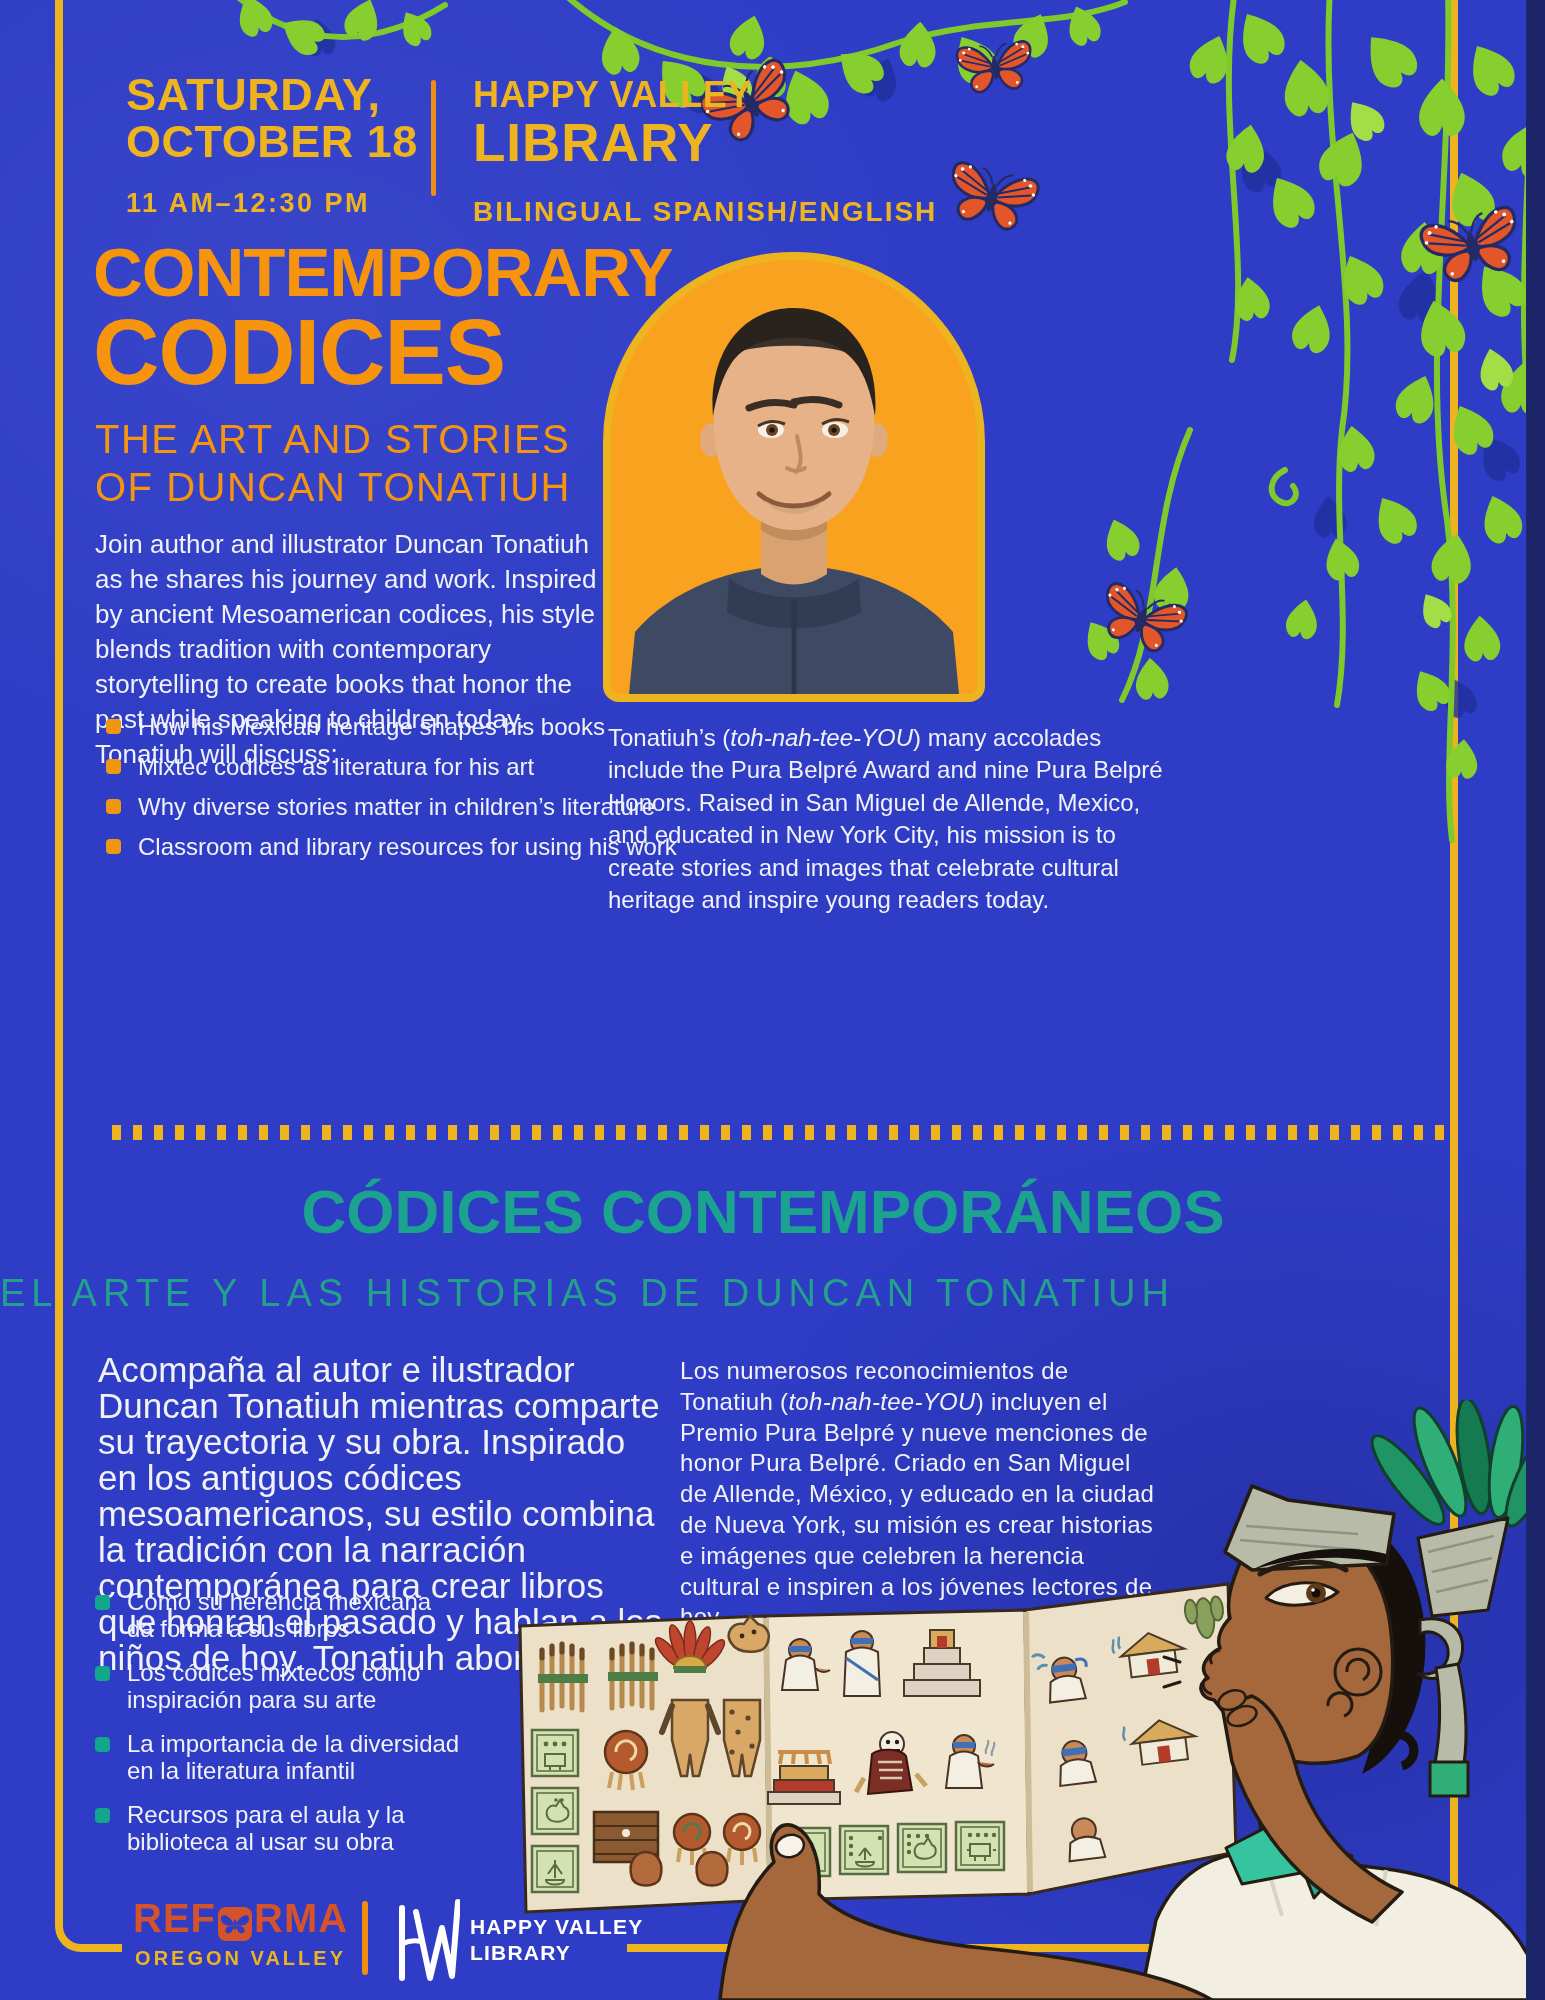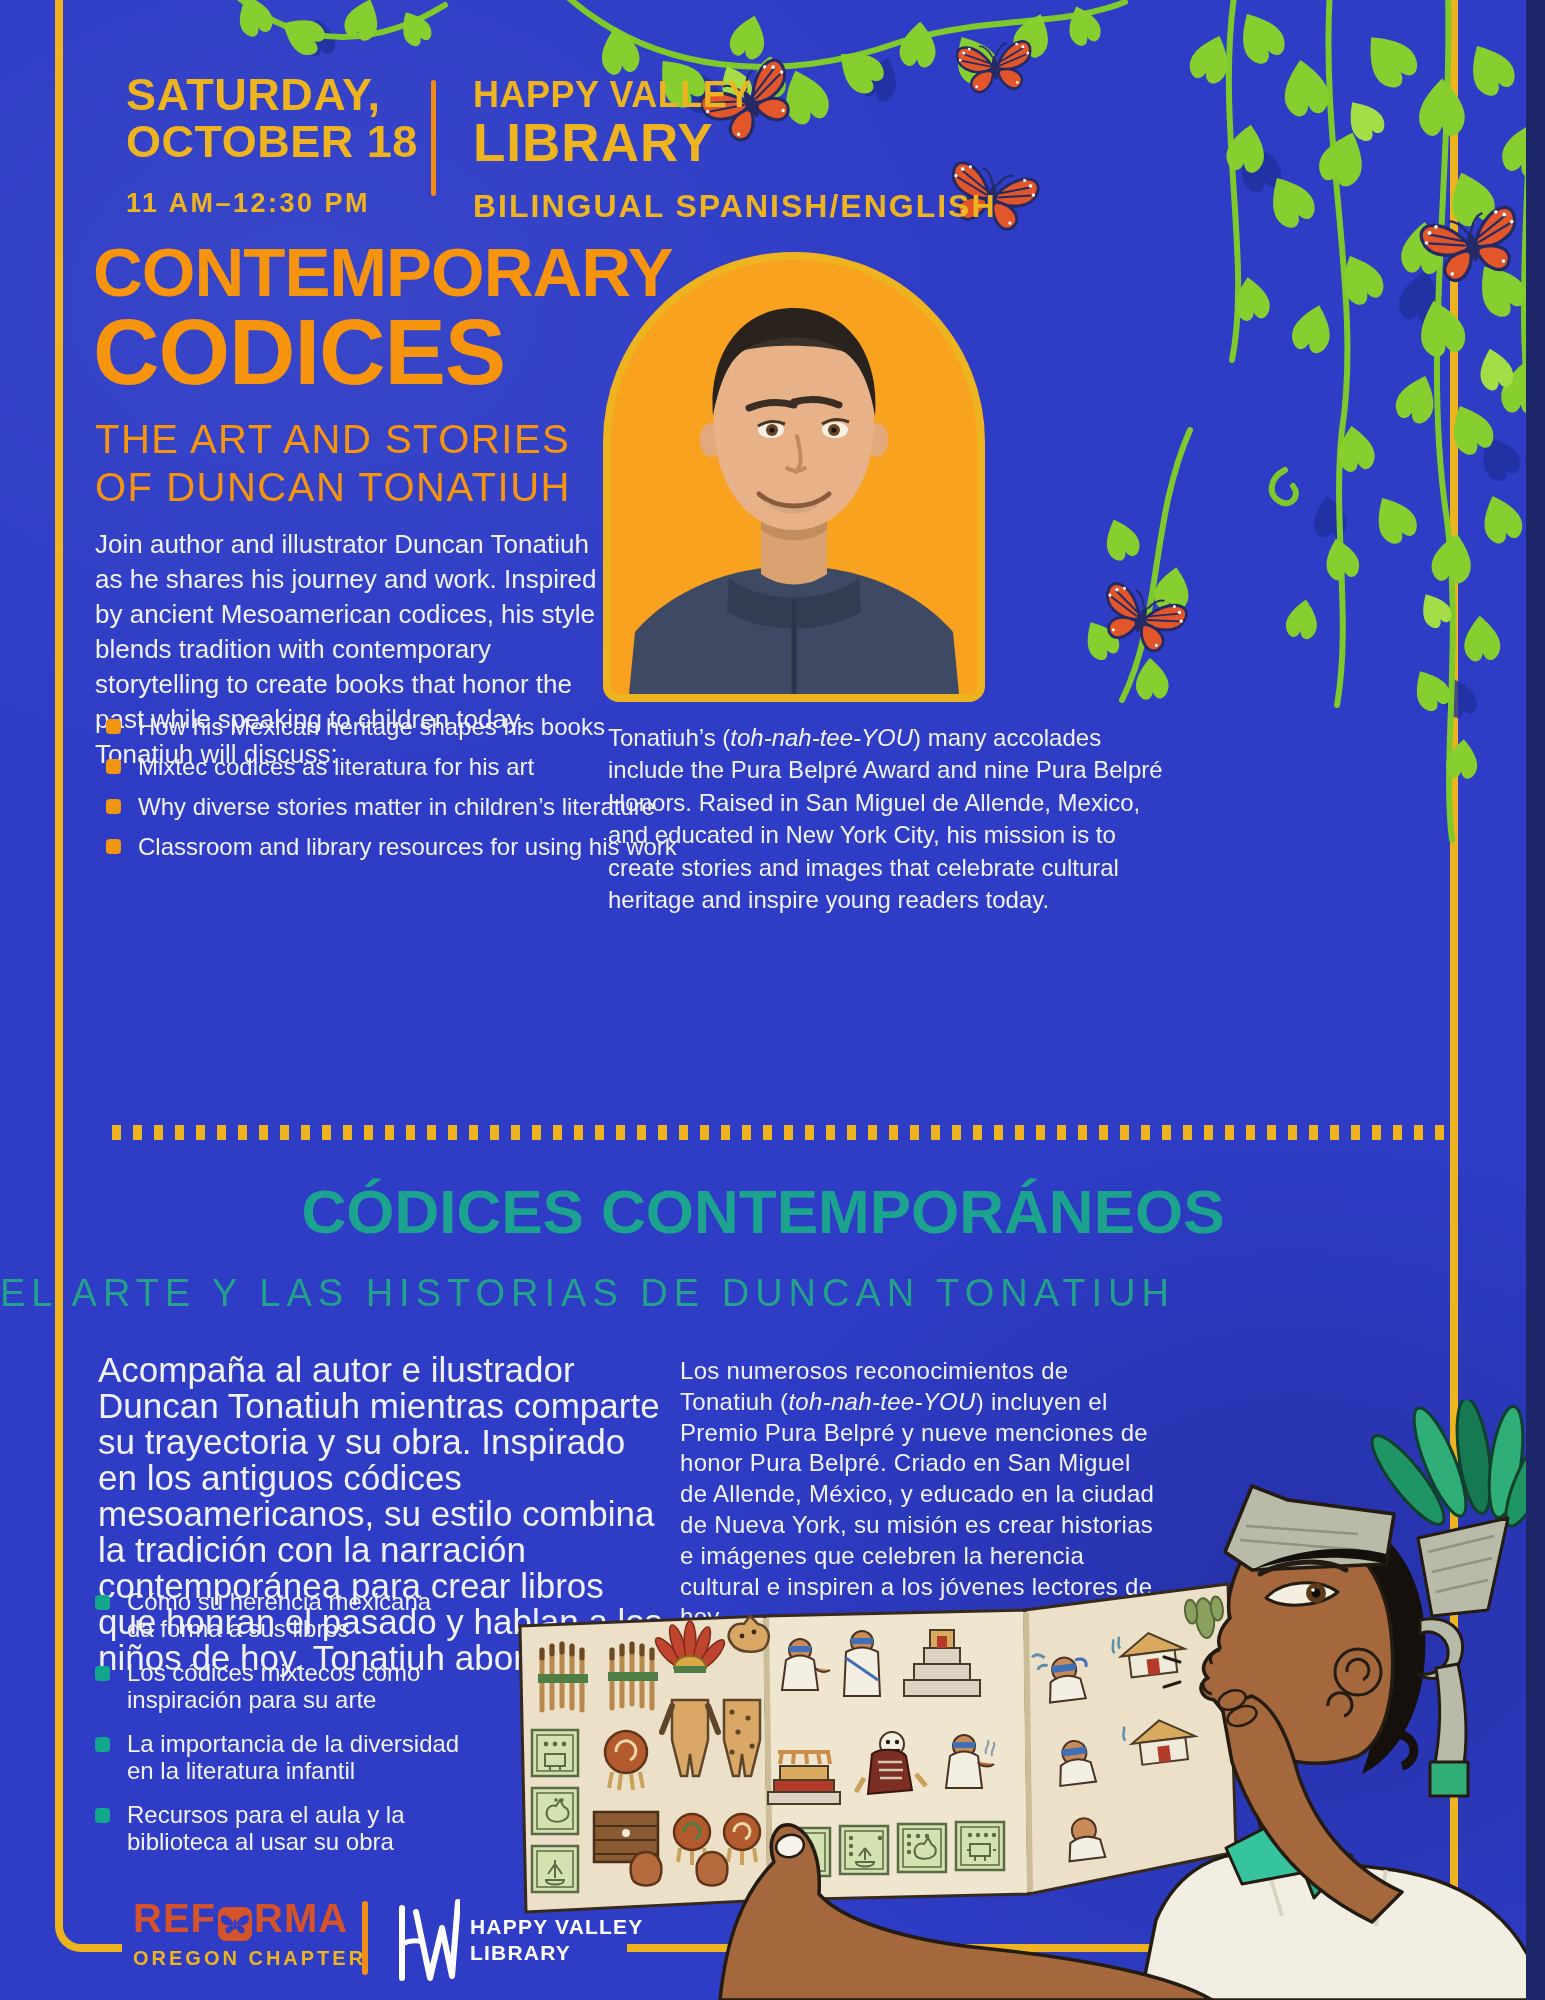--- a/index.html
+++ b/index.html
@@ -24,21 +24,21 @@
   }
   .patch{position:absolute; left:122px; top:1932px; width:505px; height:30px; background:var(--bg);}
   
   .hdr-left{left:126px; top:72px; color:var(--gold); font-weight:700;}
   .date-line{font-size:45px; line-height:1.04; letter-spacing:.5px;}
   .time-line{font-size:27px; letter-spacing:2.5px; margin-top:22px;}
   .hdr-divider{left:431px; top:80px; width:5px; height:116px; background:#ef8d15; border-radius:3px;}
   .hdr-right{left:473px; top:74px; color:var(--gold); font-weight:700;}
   .org1{font-size:36px; letter-spacing:.5px;}
   .org2{font-size:53px; line-height:1.0; letter-spacing:1px;}
-  .bilingual{font-size:32px; letter-spacing:2px; margin-top:19px;}
+  .bilingual{font-size:28px; letter-spacing:2px; margin-top:27px;}
   
   .en-title{left:93px; top:238px; color:var(--orange); font-weight:700;}
   .en-title-1{font-size:69px; letter-spacing:-1px; line-height:1;}
   .en-title-2{font-size:92px; letter-spacing:-1px; line-height:.98;}
   .en-sub{left:95px; top:415px; color:var(--orange); font-size:40px; line-height:1.2; letter-spacing:1.5px;}
   .en-intro{left:95px; top:527px; width:510px; color:var(--white); font-size:26px; line-height:35px;}
   .bullets{left:106px; top:712px; list-style:none; margin:0; padding:0;}
   .bullets li{display:flex; gap:17px; margin-bottom:11px;}
   .dot{flex:0 0 auto; width:15px; height:15px; border-radius:4px; margin-top:7px; background:#f0960f;}
   .bullets .bl-text{color:var(--white); font-size:24px; line-height:29px;}
@@ -585,21 +585,21 @@
               <path d="M-4,-2 C-20,-30 -44,-32 -41,-13 C-39,3 -18,9 -4,3 Z"></path>
               <path d="M-5,5 C-22,3 -34,15 -26,25 C-18,33 -6,22 -3,8 Z"></path>
               <path d="M4,-2 C20,-30 44,-32 41,-13 C39,3 18,9 4,3 Z"></path>
               <path d="M5,5 C22,3 34,15 26,25 C18,33 6,22 3,8 Z"></path>
               <ellipse cx="0" cy="2" rx="4" ry="15"></ellipse>
             </g>
           </svg>
         </span>
         <span>RMA</span>
     </div>
-    <div class="reforma-sub">OREGON CHAPTER</div>
+    <div class="reforma-sub">OREGON VALLEY</div>
   </div>
 
   <div class="abs ftr-divider"></div>
 
   <svg class="abs" style="left:394px; top:1898px;" width="66" height="86" viewBox="0 0 66 86">
     <g stroke="#ffffff" fill="none" stroke-linecap="round">
       <path d="M8,10 V80" stroke-width="6"></path>
       <path d="M8,46 C16,42 22,42 28,44" stroke-width="5"></path>
       <path d="M22,14 L36,80 L48,30 L58,78 L64,4" stroke-width="6" stroke-linejoin="round"></path>
     </g>

